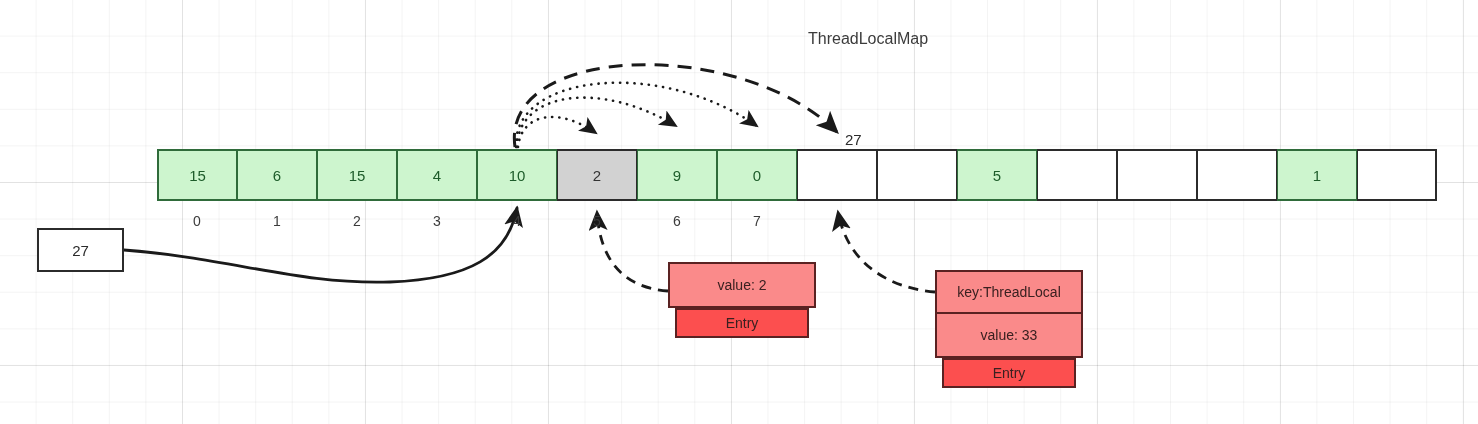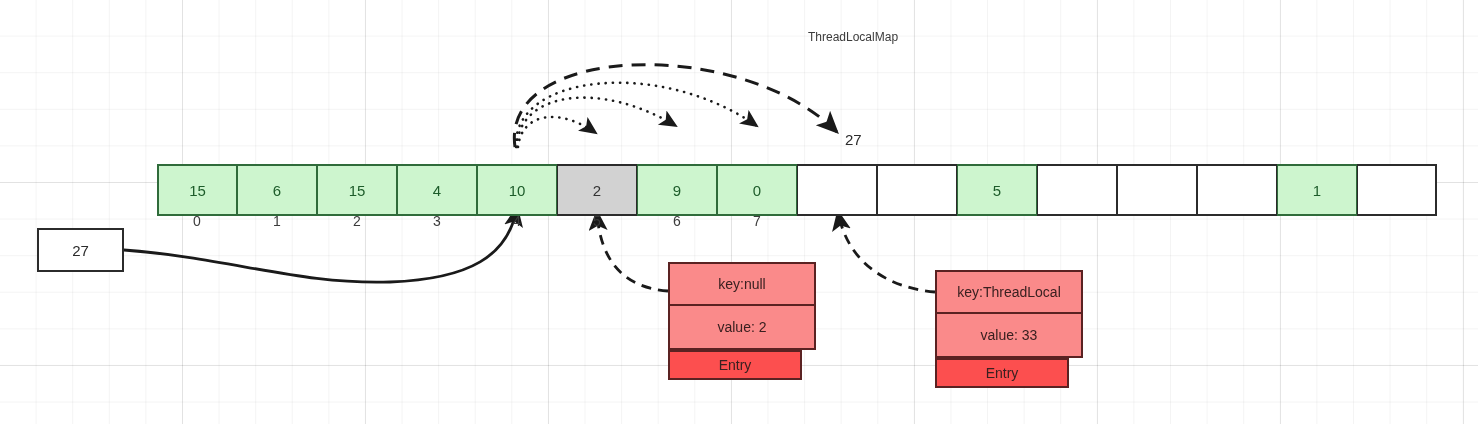--- a/index.html
+++ b/index.html
@@ -20,25 +20,25 @@
       linear-gradient(to bottom, rgba(0,0,0,0.075) 1px, transparent 1px);
     background-size:36.6px 36.6px,36.6px 36.6px,183px 183px,183px 183px;
     background-position:-1px -1px,-1px -1px,-1px -1px,-1px -1px;
     pointer-events:none;
   }
   #canvas{position:absolute;left:0;top:0;width:1478px;height:424px;}
 
   
   .title{
     position:absolute;
-    font-size:12px;color:#3b3b3b;white-space:nowrap;
+    font-size:16px;color:#3b3b3b;white-space:nowrap;
   }
 
   
-  .array{position:absolute;left:157px;top:164px;display:flex;}
+  .array{position:absolute;left:157px;top:149px;display:flex;}
   .cell{
     width:80px;height:52px;
     border:2px solid #2b2b2b;
     border-right-width:1px;border-left-width:1px;
     box-sizing:border-box;
     display:flex;align-items:center;justify-content:center;
     font-size:15px;
     background:#ffffff;color:#1d5c2a;
   }
   .cell.first{border-left-width:2px;}
@@ -72,21 +72,21 @@
     width:148px;border:2px solid #5a2222;box-sizing:border-box;
     background:#fa8a8a;
   }
   .entry .row{
     height:42px;display:flex;align-items:center;justify-content:center;
     font-size:14px;color:#3a2020;
     box-sizing:border-box;
   }
   .entry .row.key{border-bottom:2px solid #5a2222;}
   .entry .tag{
-    width:134px;height:30px;
+    width:134px;height:30px;margin-left:7px;
     border:2px solid #5a2222;box-sizing:border-box;
     background:#fc4f4f;
     display:flex;align-items:center;justify-content:center;
     font-size:14px;color:#3a2020;
   }
 </style>
 </head>
 <body>
 
 <div id="grid"></div>
@@ -147,21 +147,20 @@
     <div class="idx" style="left: 477px;">4</div>
     <div class="idx" style="left: 557px;">5</div>
     <div class="idx" style="left: 637px;">6</div>
     <div class="idx" style="left: 717px;">7</div>
   </div>
 
 <div class="srcbox">27</div>
 
 <div class="entry" style="left:668px;top:262px;">
   <div class="kv">
-    <div class="row key">key:null</div>
     <div class="row val">value: 2</div>
   </div>
   <div class="tag">Entry</div>
 </div>
 
 <div class="entry" style="left:935px;top:270px;">
   <div class="kv">
     <div class="row key">key:ThreadLocal</div>
     <div class="row val">value: 33</div>
   </div>

